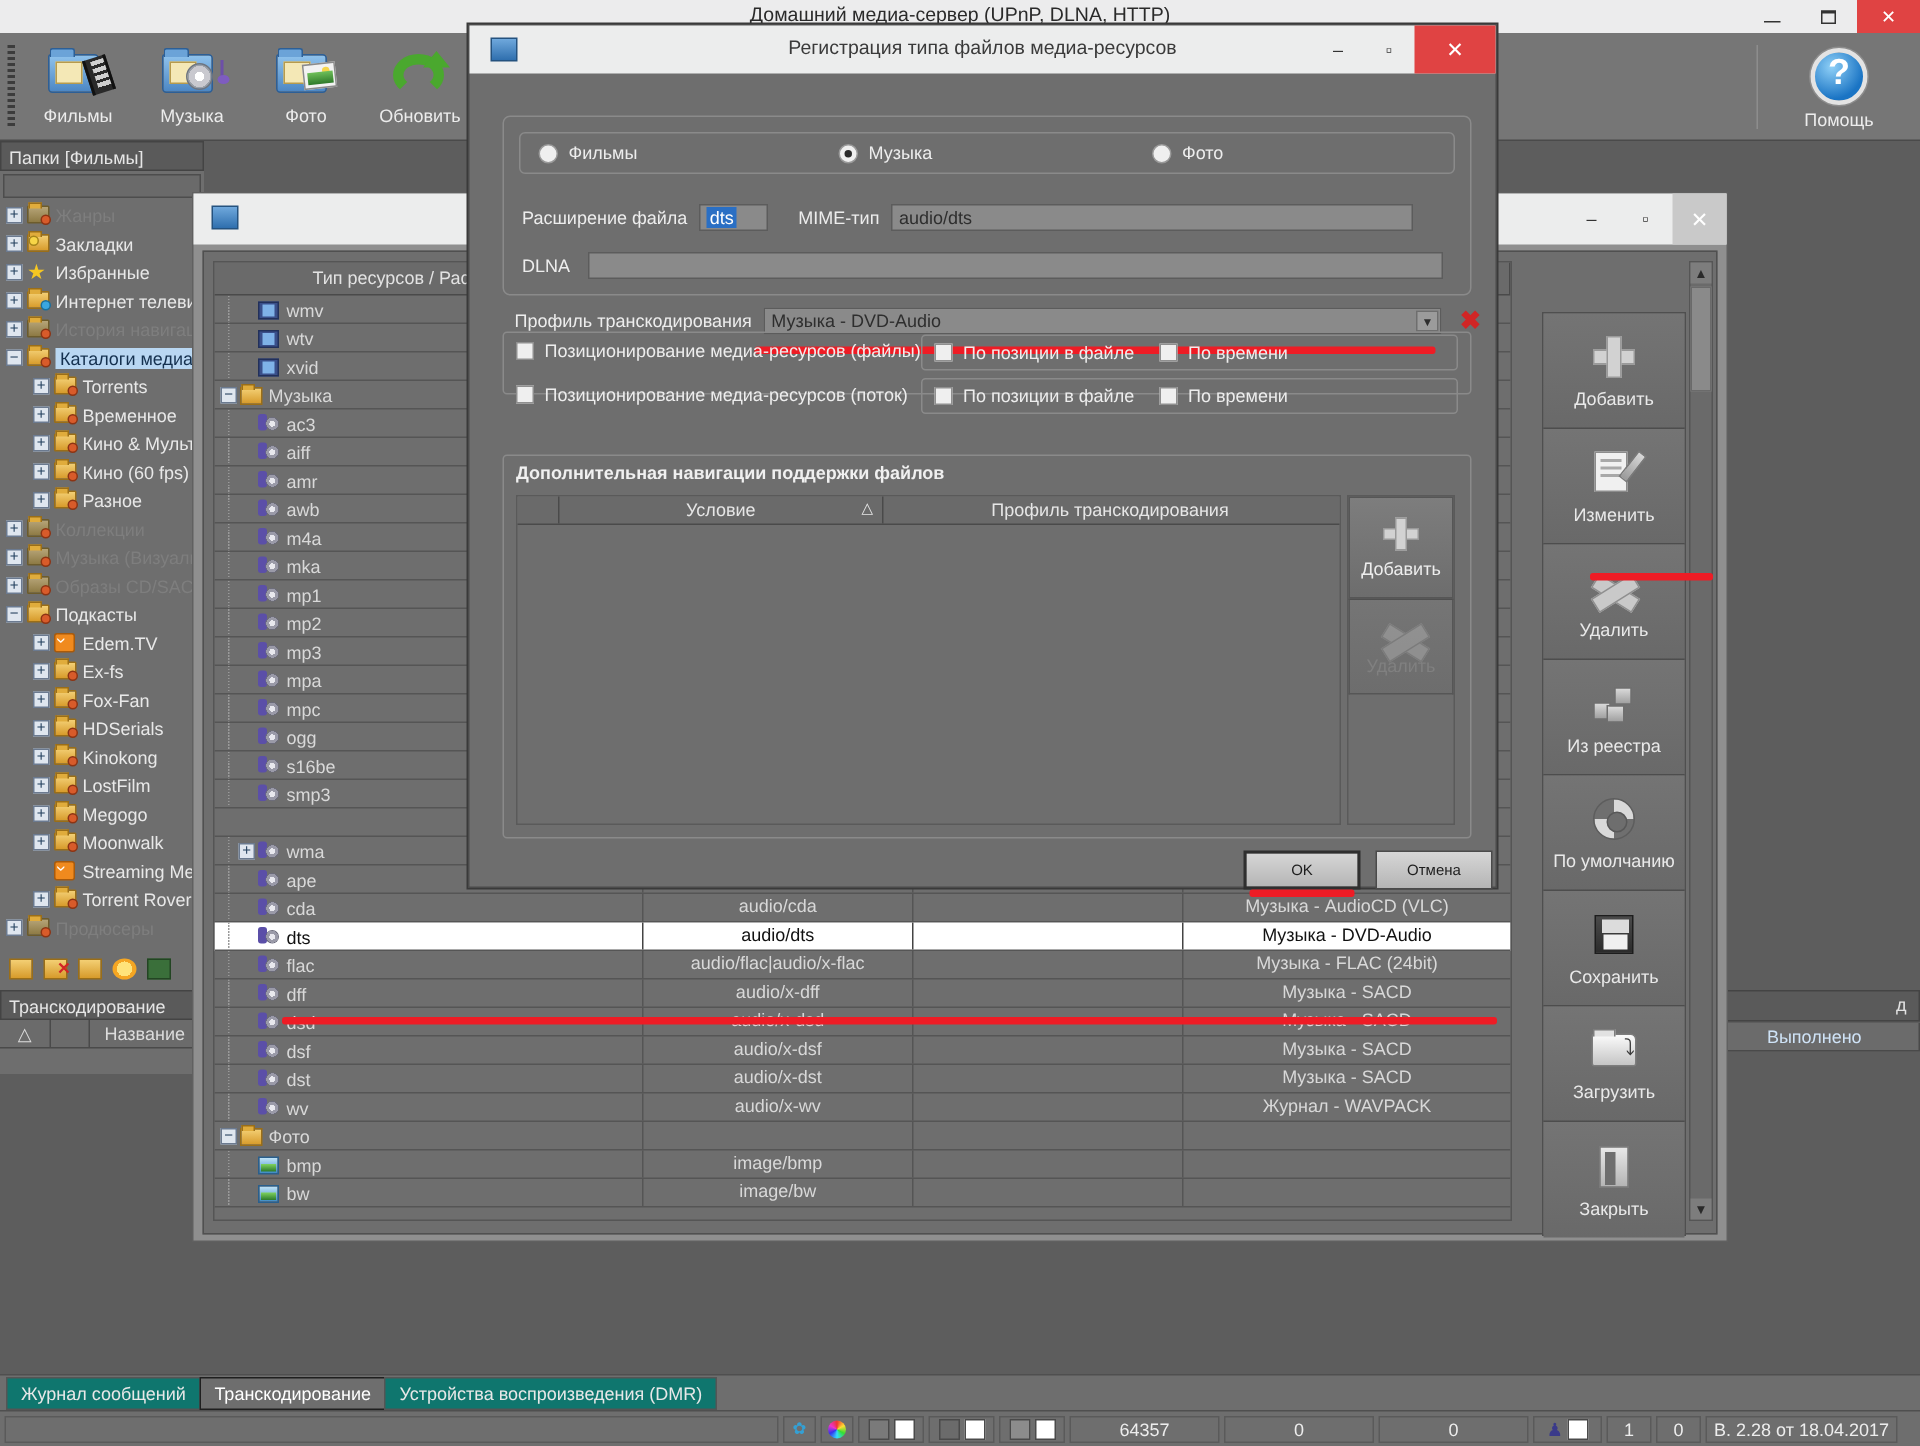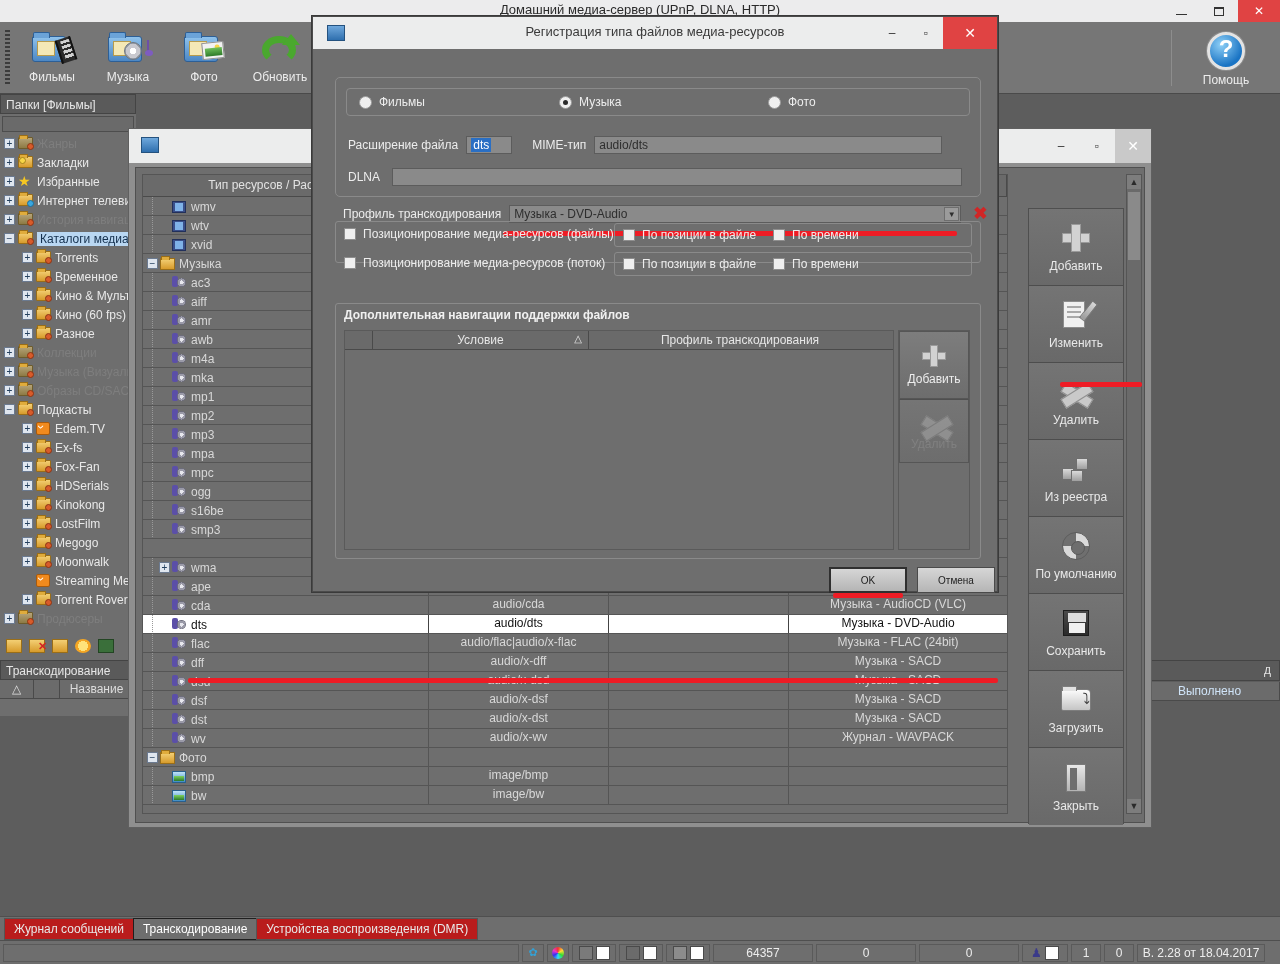--- a/index.html
+++ b/index.html
@@ -250,21 +250,21 @@
 
   .dbtn { position: absolute; height: 26px; background: linear-gradient(#d6d6d6, #b5b5b5);
           border: 1px solid #4a4a4a; color: #1d1d1d; font-size: 10px;
           display: flex; align-items: center; justify-content: center; }
   .dbtn.focus { border: 2px solid #2f2f2f; }
 
   
   .btabs { position: absolute; left: 0; top: 916px; width: 1280px; height: 24px; background: #6e6e6e;
            border-top: 1px solid #4f4f4f; display: flex; align-items: flex-end; padding-left: 4px; }
   .btab { height: 22px; padding: 3px 9px 0 9px; font-size: 12px; color: #e8e8e8;
-          background: #b91c1c; border: 1px solid #555; margin-right: -1px; }
+          background: #0f766e; border: 1px solid #555; margin-right: -1px; }
   .btab.active { background: #6e6e6e; border: 1px solid #1f1f1f; color: #fff; }
   .statusbar { position: absolute; left: 0; top: 940px; width: 1280px; height: 24px;
                background: #6e6e6e; border-top: 1px solid #4f4f4f; display: flex; align-items: center; }
   .sb-cell { height: 18px; border: 1px solid #5a5a5a; background: #6e6e6e; margin-left: 3px;
              display: flex; align-items: center; justify-content: center; font-size: 12px; color: #ededed; }
   .sw { width: 14px; height: 14px; border: 1px solid #4a4a4a; }
 
   .redbar { position: absolute; background: #ee1c25; height: 5px; }
   .transpanel { position: absolute; left: 136px; top: 660px; width: 1144px; height: 56px; }
 </style>

